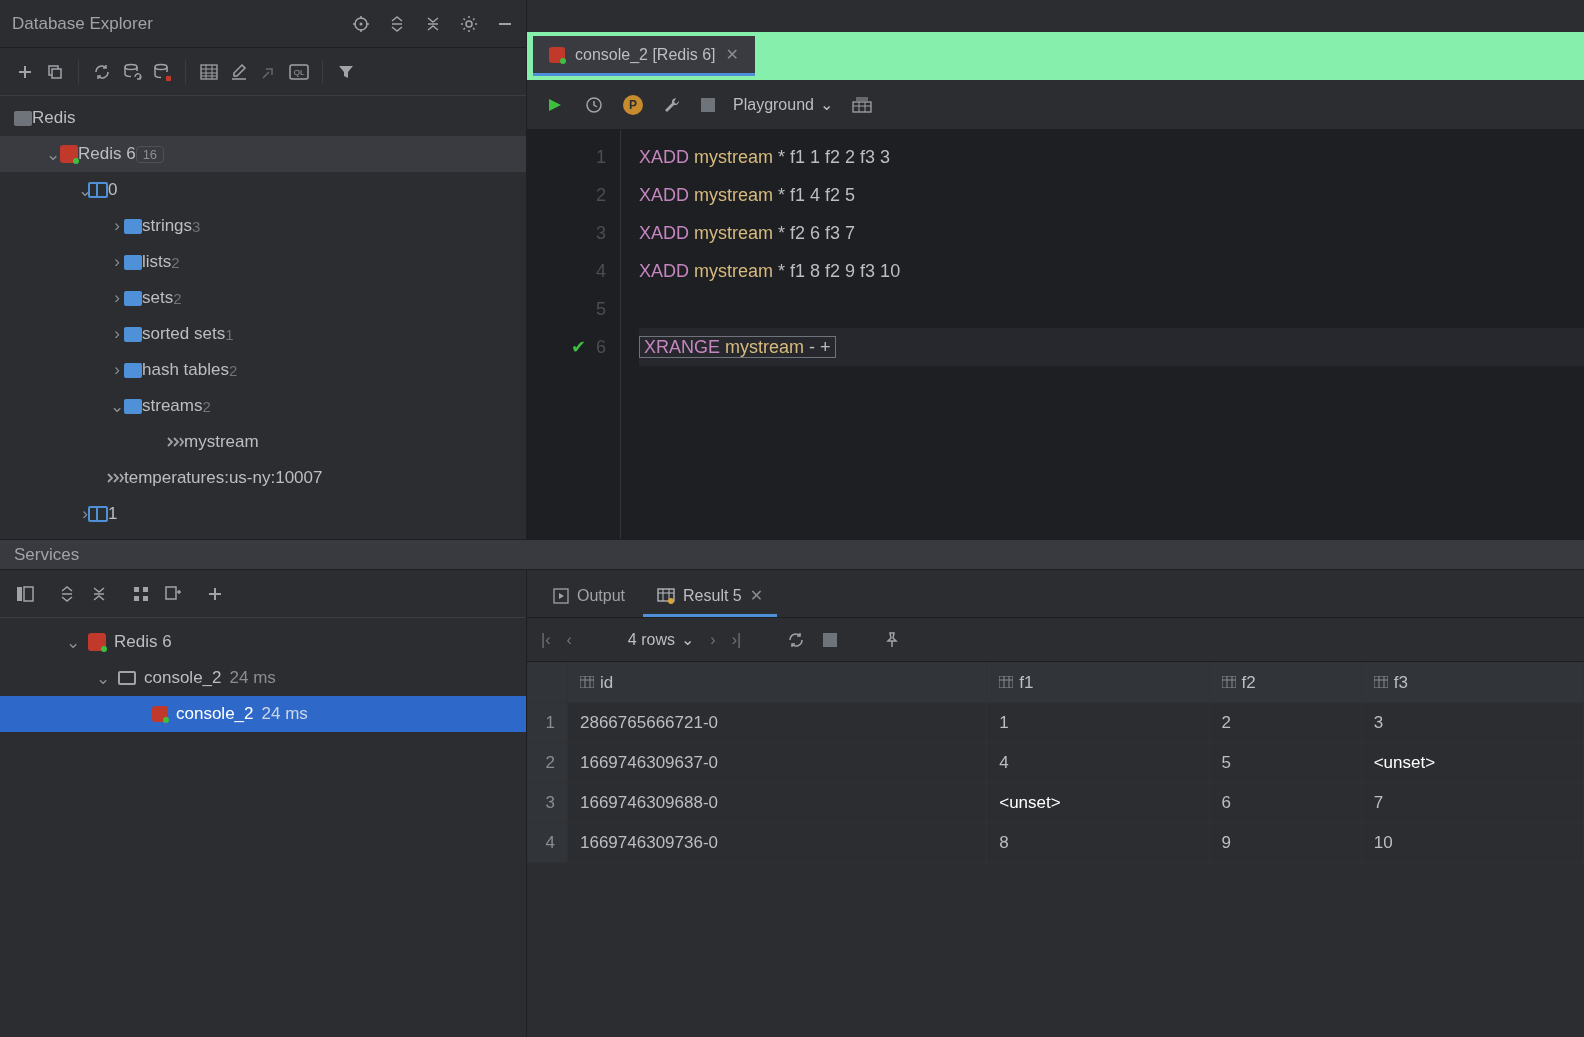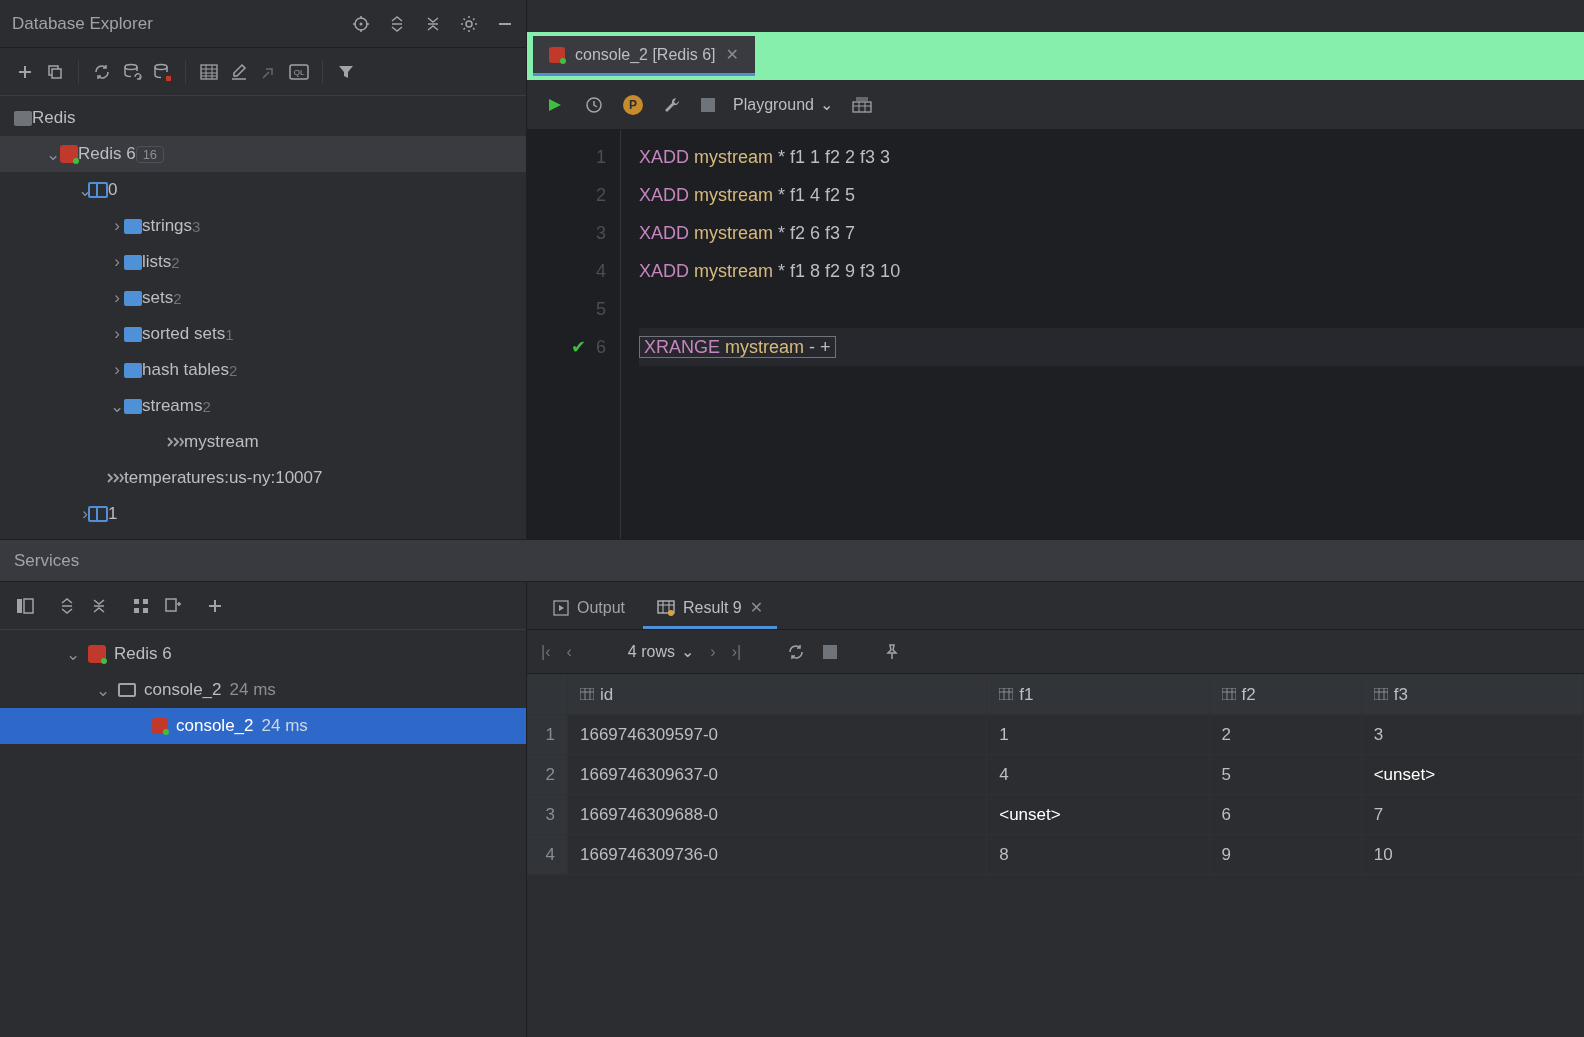--- a/index.html
+++ b/index.html
@@ -41,21 +41,21 @@
 .gutter div { height:38px; line-height:38px; display:flex; align-items:center; justify-content:flex-end; gap:10px;}
 .check { color:#3fbf3f; }
 .code { flex:1; padding:8px 0 0 18px; }
 .code-line { height:38px; line-height:38px; white-space:pre; }
 .kw { color:#c586c0; }
 .ident { color:#d7ba7d; }
 .arg { color:#bcbec4; }
 .cursor-box { border:1px solid #6f737a; padding:0 4px; }
 .hl { background:#26282e; display:inline-block; width:100%; }
 
-.services-header { height:42px; display:flex; align-items:center; padding:0 14px; background:#383a3f; color:#a0a3a8; font-size:17px; border-bottom:1px solid #1e1f22; }
+.services-header { height:30px; display:flex; align-items:center; padding:0 14px; background:#383a3f; color:#a0a3a8; font-size:17px; border-bottom:1px solid #1e1f22; }
 .bottom { flex:1; display:flex; }
 .services-left { width:527px; border-right:1px solid #1e1f22; display:flex; flex-direction:column; }
 .services-toolbar { height:48px; display:flex; align-items:center; gap:10px; padding:0 14px; border-bottom:1px solid #3a3c40; }
 .svc-tree { flex:1; padding-top:6px; }
 .svc-row { height:36px; display:flex; align-items:center; gap:8px; padding-left:16px; font-size:17px; cursor:pointer; }
 .svc-row.selected { background:#2e69c9; color:#fff; }
 .svc-row .dim { color:#8a8d93; }
 .svc-row.selected .dim { color:#cdd6e5; }
 .console-icon{width:18px;height:14px;border:2px solid #a0a3a8;border-radius:2px;position:relative;}
 
@@ -406,21 +406,21 @@
               <path d="M6 5l5 3-5 3z" fill="currentColor"></path>
             </svg>
          <span>Output</span>
        </div>
        <div class="rtab active">
          <svg width="18" height="16" viewBox="0 0 18 16">
               <rect x="1" y="1" width="16" height="12" fill="none" stroke="currentColor" stroke-width="1.3"></rect>
               <path d="M1 5h16M6 1v12M12 1v12" stroke="currentColor" stroke-width="1"></path>
               <circle cx="14" cy="13" r="3" fill="#d7a43b"></circle>
             </svg>
-         <span>Result 9</span>
+         <span>Result 5</span>
          <span style="color:#8a8d93">✕</span>
        </div>
      </div>
      <div class="result-tb">
        <span class="nav-ic">|‹</span>
        <span class="nav-ic">‹</span>
        <span class="rows">
          <span>4 rows</span>
          <span>⌄</span>
        </span>
@@ -460,21 +460,21 @@
                   </svg>f2</th>
                 <th><svg class="col-icon" width="14" height="12" viewBox="0 0 14 12">
                     <rect x="0" y="0" width="14" height="12" fill="none" stroke="#8a8d93" stroke-width="1"></rect>
                     <path d="M0 4h14M5 0v12M10 0v12" stroke="#8a8d93" stroke-width="1"></path>
                   </svg>f3</th>
               </tr>
             </thead>
          <tbody id="tbody">
               <tr>
                 <td class="rownum">1</td>
-                <td>1669746309597-0</td>
+                <td>2866765666721-0</td>
                 <td>1</td>
                 <td>2</td>
                 <td>3</td>
               </tr>
               <tr>
                 <td class="rownum">2</td>
                 <td>1669746309637-0</td>
                 <td>4</td>
                 <td>5</td>
                 <td class="unset">&lt;unset&gt;</td>

